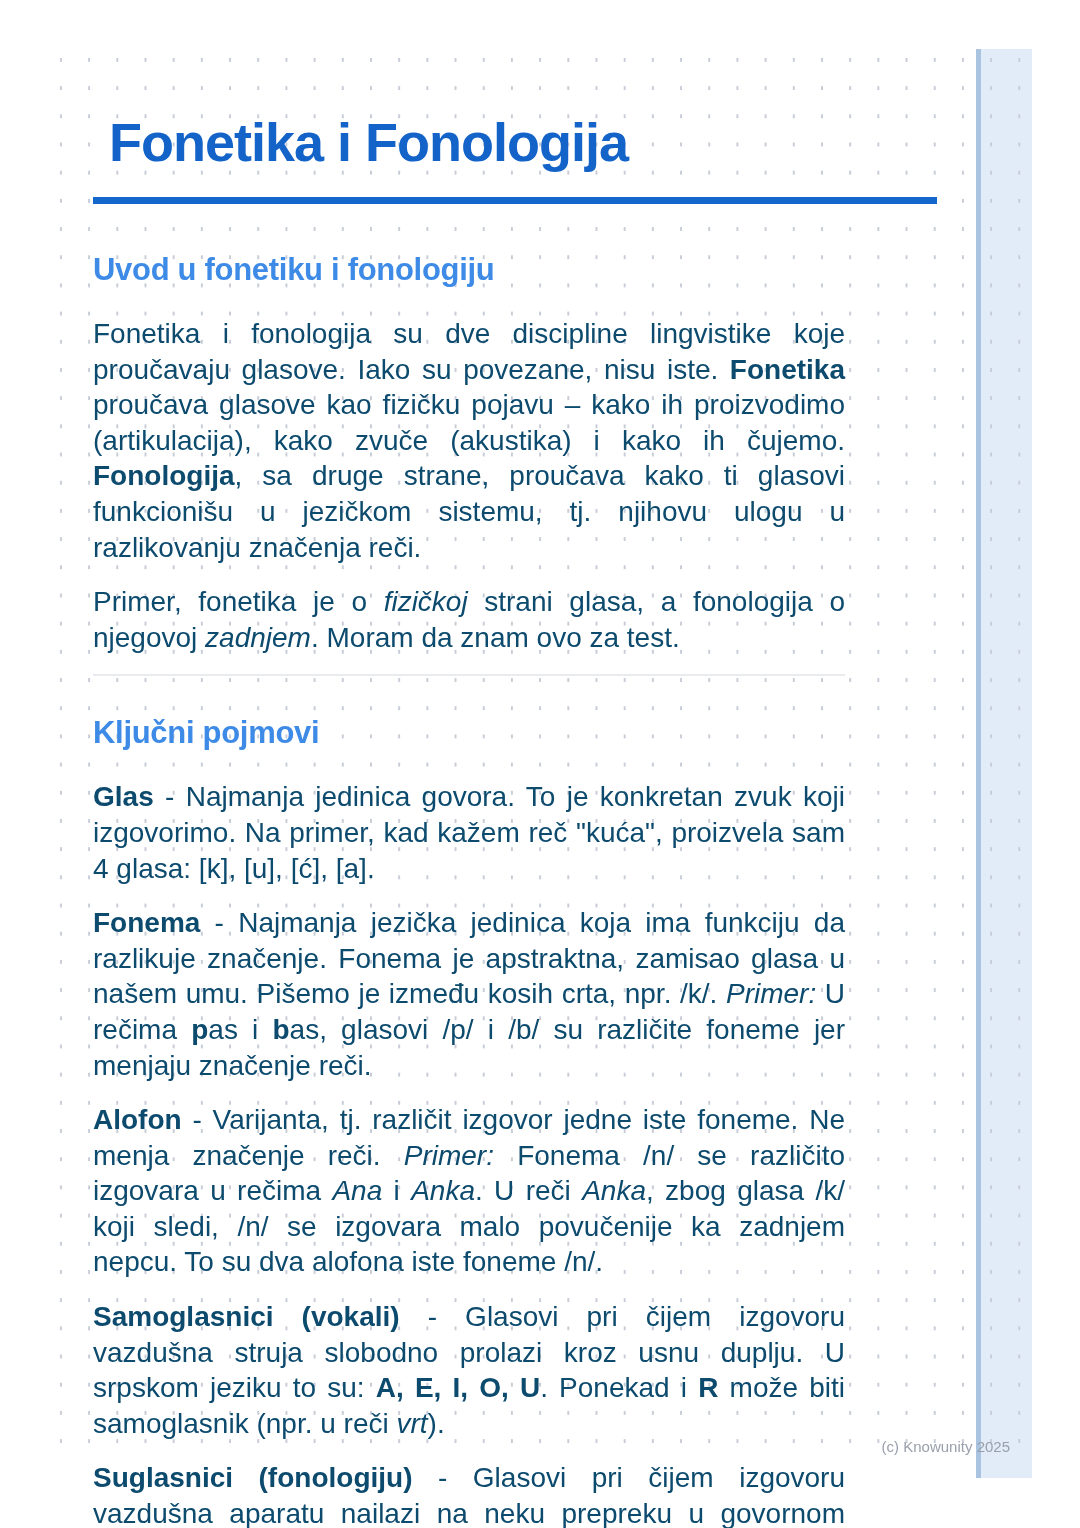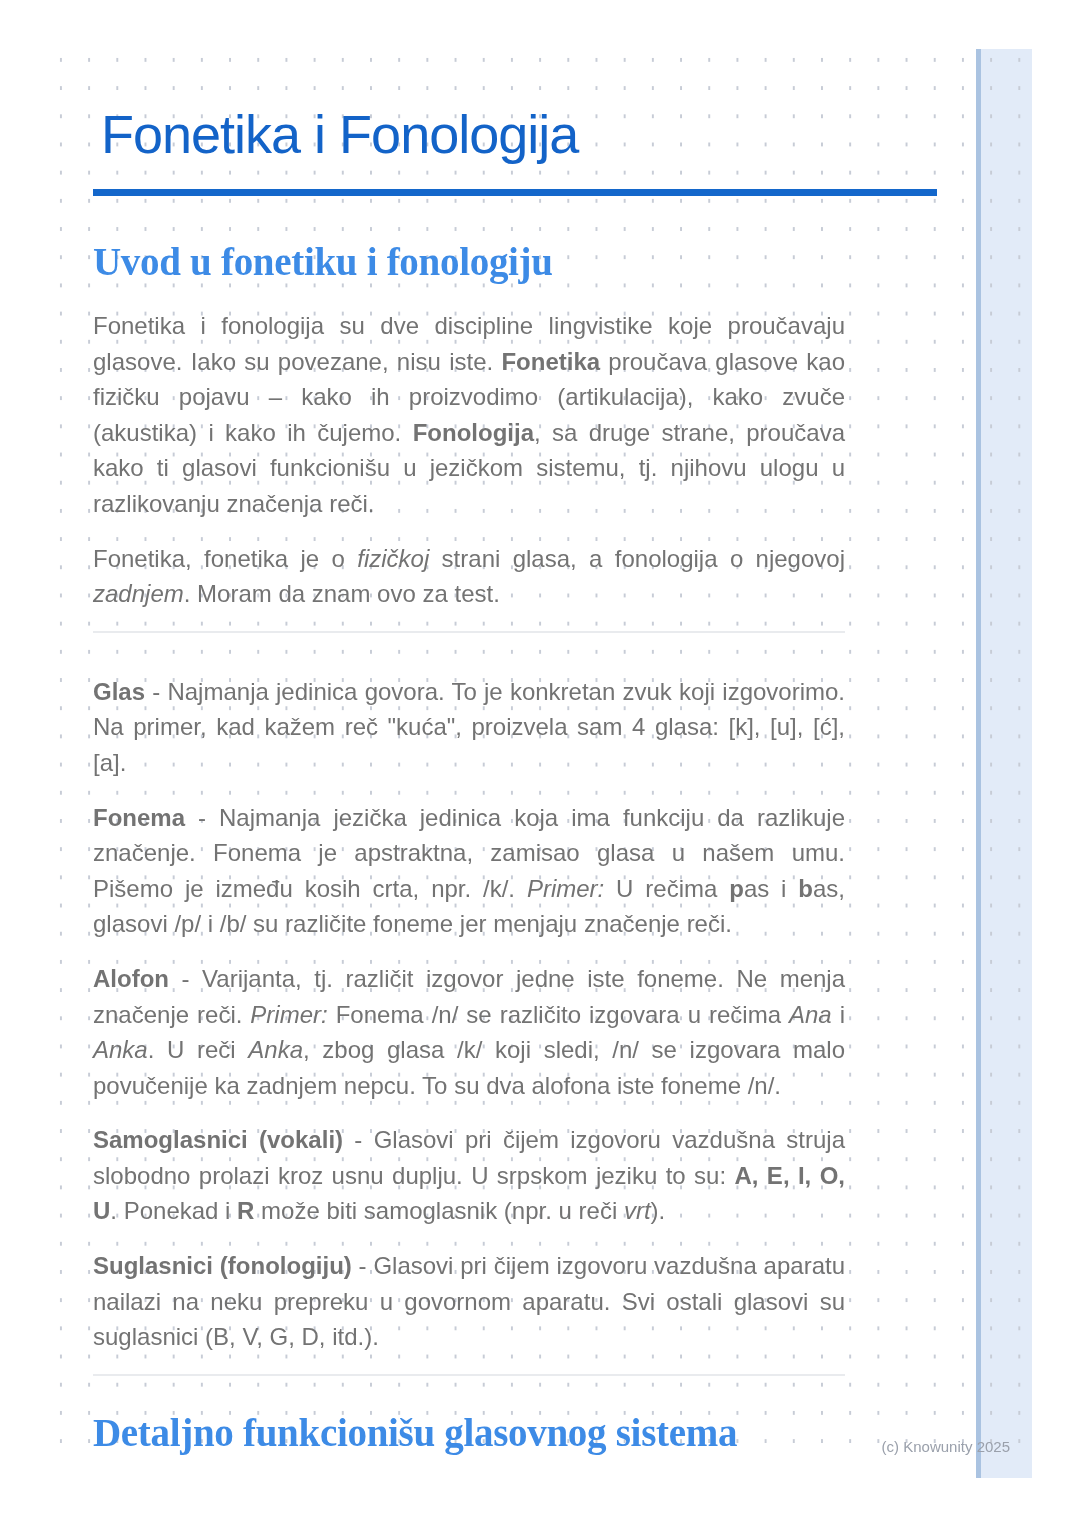--- a/index.html
+++ b/index.html
@@ -39,49 +39,48 @@
     pointer-events: none;
   }
   .content {
     position: absolute;
     left: 93px;
     top: 98px;
     width: 844px;
     z-index: 3;
   }
   h1.title {
-    margin: 8px;
+    margin: 16px;
     font-size: 54px;
     line-height: 57px;
-    font-weight: 400;
+    font-weight: 700;
     letter-spacing: -1px;
     color: #1363c8;
   }
   .rule {
     width: 844px;
     height: 7px;
     background: #1467cb;
     margin-top: 26px;
   }
   h2.section-heading {
     margin: 0 0 31px 0;
-    font-size: 39px;
+    font-size: 31px;
     line-height: 31px;
     font-weight: 700;
     letter-spacing: -0.3px;
     color: #3d8be6;
-    font-family: Liberation Serif, serif;
   }
   section.sec-first h2.section-heading { margin-top: 50px; }
   p.para {
     width: 752px;
     margin: 0 0 19px 0;
-    font-size: 24px;
+    font-size: 28px;
     line-height: 35.6px;
-    color: #737373;
+    color: #0c4a6e;
     text-align: justify;
   }
   hr.divider {
     border: none;
     border-top: 2px solid #e9ebee;
     width: 752px;
     margin: 9px 0 41px 0;
   }
   .footer {
     position: absolute;
@@ -102,26 +101,27 @@
   <div class="dots"></div>
 
   <div class="content">
 
     <h1 class="title">Fonetika i Fonologija</h1>
     <div class="rule"></div>
 
     <section class="sec-first">
       <h2 class="section-heading">Uvod u fonetiku i fonologiju</h2>
       <p class="para"><span>Fonetika i fonologija su dve discipline lingvistike koje proučavaju glasove. Iako su povezane, nisu iste. </span><span style="font-weight: 700;">Fonetika</span><span> proučava glasove kao fizičku pojavu – kako ih proizvodimo (artikulacija), kako zvuče (akustika) i kako ih čujemo. </span><span style="font-weight: 700;">Fonologija</span><span>, sa druge strane, proučava kako ti glasovi funkcionišu u jezičkom sistemu, tj. njihovu ulogu u razlikovanju značenja reči.</span></p>
-      <p class="para"><span>Fonetika, fonetika je o </span><span style="font-style: italic;">fizičkoj</span><span> strani glasa, a fonologija o njegovoj </span><span style="font-style: italic;">zadnjem</span><span>. Moram da znam ovo za test.</span></p>
+      <p class="para"><span>Primer, fonetika je o </span><span style="font-style: italic;">fizičkoj</span><span> strani glasa, a fonologija o njegovoj </span><span style="font-style: italic;">zadnjem</span><span>. Moram da znam ovo za test.</span></p>
     </section>
 
     <hr class="divider">
 
     <section>
+      <h2 class="section-heading">Ključni pojmovi</h2>
       <p class="para"><span style="font-weight: 700;">Glas</span><span> - Najmanja jedinica govora. To je konkretan zvuk koji izgovorimo. Na primer, kad kažem reč "kuća", proizvela sam 4 glasa: [k], [u], [ć], [a].</span></p>
       <p class="para"><span style="font-weight: 700;">Fonema</span><span> - Najmanja jezička jedinica koja ima funkciju da razlikuje značenje. Fonema je apstraktna, zamisao glasa u našem umu. Pišemo je između kosih crta, npr. /k/. </span><span style="font-style: italic;">Primer:</span><span> U rečima </span><span style="font-weight: 700;">p</span><span>as i </span><span style="font-weight: 700;">b</span><span>as, glasovi /p/ i /b/ su različite foneme jer menjaju značenje reči.</span></p>
       <p class="para"><span style="font-weight: 700;">Alofon</span><span> - Varijanta, tj. različit izgovor jedne iste foneme. Ne menja značenje reči. </span><span style="font-style: italic;">Primer:</span><span> Fonema /n/ se različito izgovara u rečima </span><span style="font-style: italic;">Ana</span><span> i </span><span style="font-style: italic;">Anka</span><span>. U reči </span><span style="font-style: italic;">Anka</span><span>, zbog glasa /k/ koji sledi, /n/ se izgovara malo povučenije ka zadnjem nepcu. To su dva alofona iste foneme /n/.</span></p>
       <p class="para"><span style="font-weight: 700;">Samoglasnici (vokali)</span><span> - Glasovi pri čijem izgovoru vazdušna struja slobodno prolazi kroz usnu duplju. U srpskom jeziku to su: </span><span style="font-weight: 700;">A, E, I, O, U</span><span>. Ponekad i </span><span style="font-weight: 700;">R</span><span> može biti samoglasnik (npr. u reči </span><span style="font-style: italic;">vrt</span><span>).</span></p>
       <p class="para"><span style="font-weight: 700;">Suglasnici (fonologiju)</span><span> - Glasovi pri čijem izgovoru vazdušna aparatu nailazi na neku prepreku u govornom aparatu. Svi ostali glasovi su suglasnici (B, V, G, D, itd.).</span></p>
     </section>
 
     <hr class="divider">
 
     <section>

